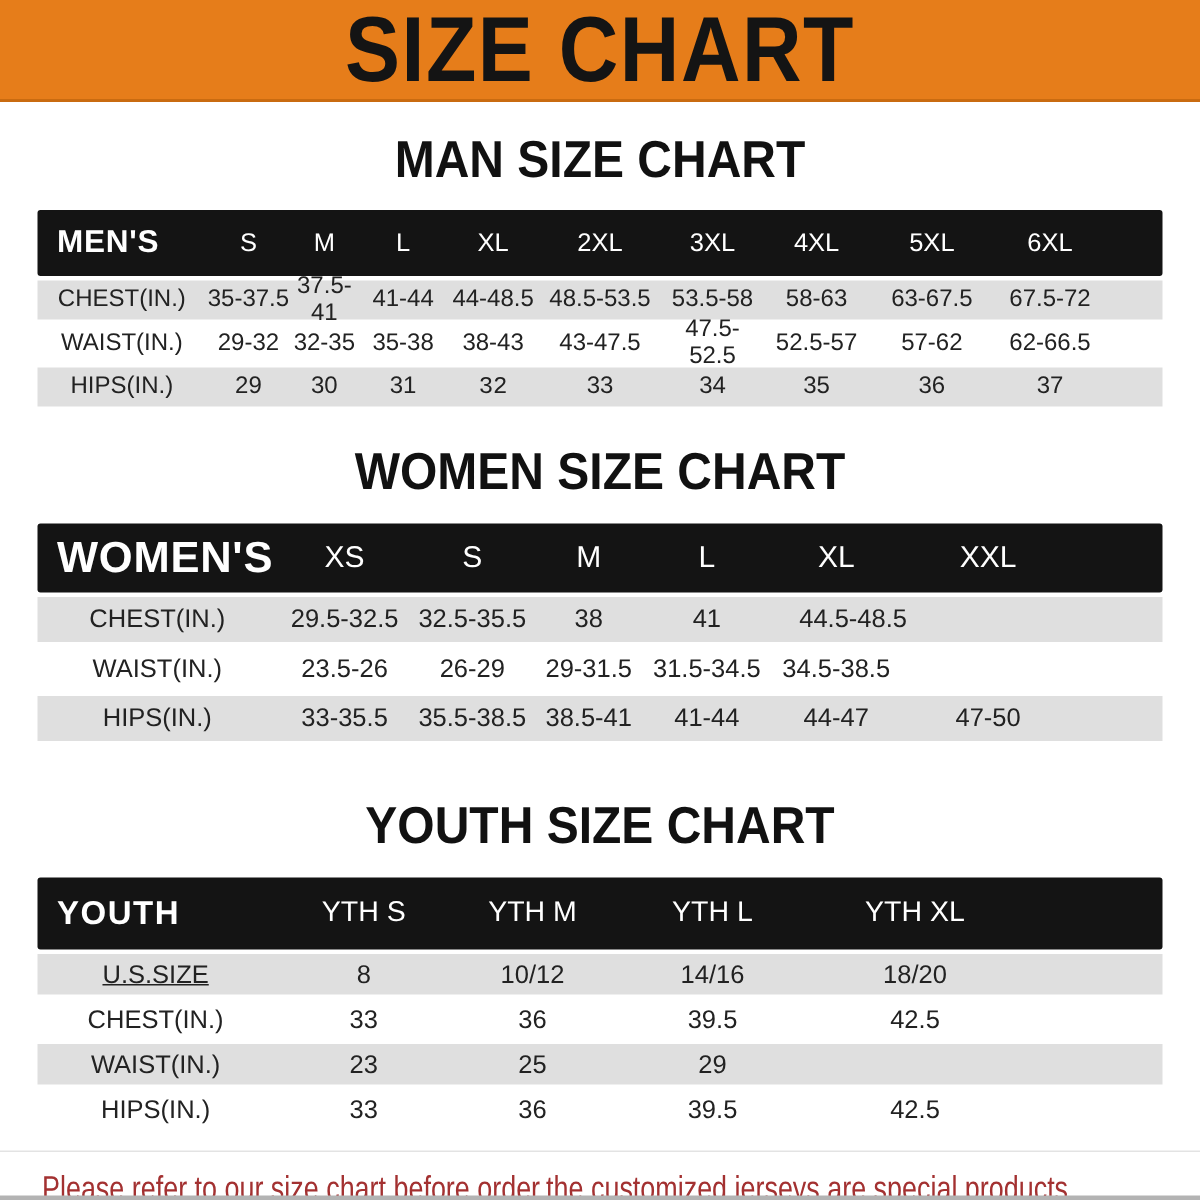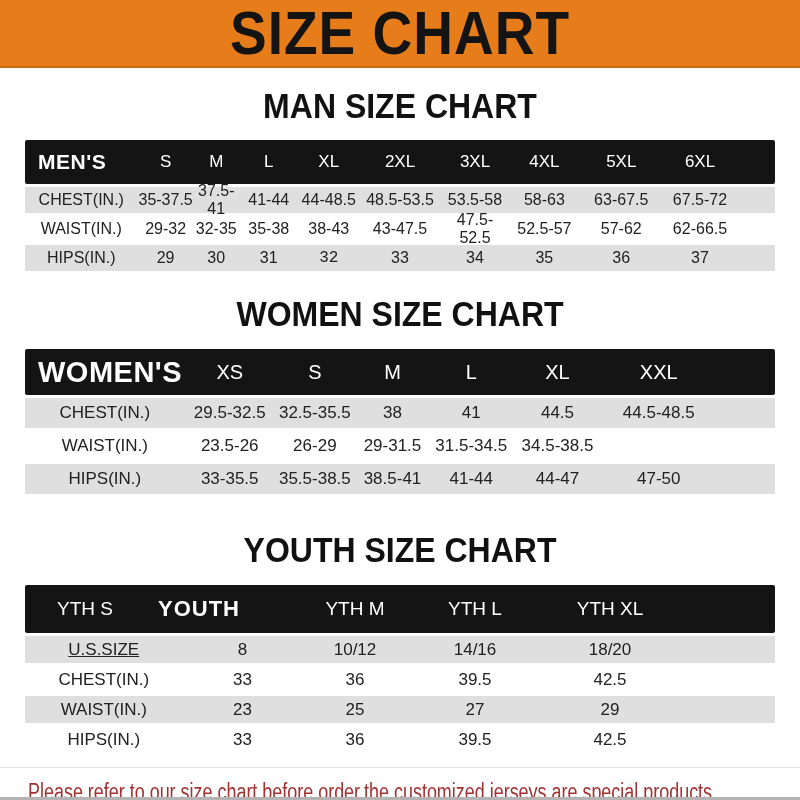--- a/index.html
+++ b/index.html
@@ -149,21 +149,20 @@
           <div class="cell hdr-col" style="width: 12%;">XL</div>
           <div class="cell hdr-col" style="width: 15%;">XXL</div>
           <div class="cell hdr-col" style="width: 8%;"></div>
         </div>
         <div class="tbl-row shade-gray">
           <div class="cell row-label" style="width: 21.3%;">CHEST(IN.)</div>
           <div class="cell val" style="width: 12%;">29.5-32.5</div>
           <div class="cell val" style="width: 10.7%;">32.5-35.5</div>
           <div class="cell val" style="width: 10%;">38</div>
           <div class="cell val" style="width: 11%;">41</div>
-          <div class="cell val" style="width: 12%;">44.5</div>
           <div class="cell val" style="width: 15%;">44.5-48.5</div>
           <div class="cell val" style="width: 8%;"></div>
         </div>
         <div class="tbl-row shade-white">
           <div class="cell row-label" style="width: 21.3%;">WAIST(IN.)</div>
           <div class="cell val" style="width: 12%;">23.5-26</div>
           <div class="cell val" style="width: 10.7%;">26-29</div>
           <div class="cell val" style="width: 10%;">29-31.5</div>
           <div class="cell val" style="width: 11%;">31.5-34.5</div>
           <div class="cell val" style="width: 12%;">34.5-38.5</div>
@@ -178,22 +177,22 @@
           <div class="cell val" style="width: 12%;">44-47</div>
           <div class="cell val" style="width: 15%;">47-50</div>
           <div class="cell val" style="width: 8%;"></div>
         </div>
       </div>
     </section>
     <section class="section sec-2">
       <h2 class="section-heading">YOUTH SIZE CHART</h2>
       <div class="tbl">
         <div class="tbl-header">
+          <div class="cell hdr-label" style="width: 21%;">YOUTH</div>
           <div class="cell hdr-col" style="width: 16%;">YTH S</div>
-          <div class="cell hdr-label" style="width: 21%;">YOUTH</div>
           <div class="cell hdr-col" style="width: 14%;">YTH M</div>
           <div class="cell hdr-col" style="width: 18%;">YTH L</div>
           <div class="cell hdr-col" style="width: 18%;">YTH XL</div>
           <div class="cell hdr-col" style="width: 13%;"></div>
         </div>
         <div class="tbl-row shade-gray">
           <div class="cell row-label" style="width: 21%; text-decoration: underline;">U.S.SIZE</div>
           <div class="cell val" style="width: 16%;">8</div>
           <div class="cell val" style="width: 14%;">10/12</div>
           <div class="cell val" style="width: 18%;">14/16</div>
@@ -205,21 +204,20 @@
           <div class="cell val" style="width: 16%;">33</div>
           <div class="cell val" style="width: 14%;">36</div>
           <div class="cell val" style="width: 18%;">39.5</div>
           <div class="cell val" style="width: 18%;">42.5</div>
           <div class="cell val" style="width: 13%;"></div>
         </div>
         <div class="tbl-row shade-gray">
           <div class="cell row-label" style="width: 21%;">WAIST(IN.)</div>
           <div class="cell val" style="width: 16%;">23</div>
           <div class="cell val" style="width: 14%;">25</div>
-          <div class="cell val" style="width: 18%;">27</div>
           <div class="cell val" style="width: 18%;">29</div>
           <div class="cell val" style="width: 13%;"></div>
         </div>
         <div class="tbl-row shade-white">
           <div class="cell row-label" style="width: 21%;">HIPS(IN.)</div>
           <div class="cell val" style="width: 16%;">33</div>
           <div class="cell val" style="width: 14%;">36</div>
           <div class="cell val" style="width: 18%;">39.5</div>
           <div class="cell val" style="width: 18%;">42.5</div>
           <div class="cell val" style="width: 13%;"></div>

